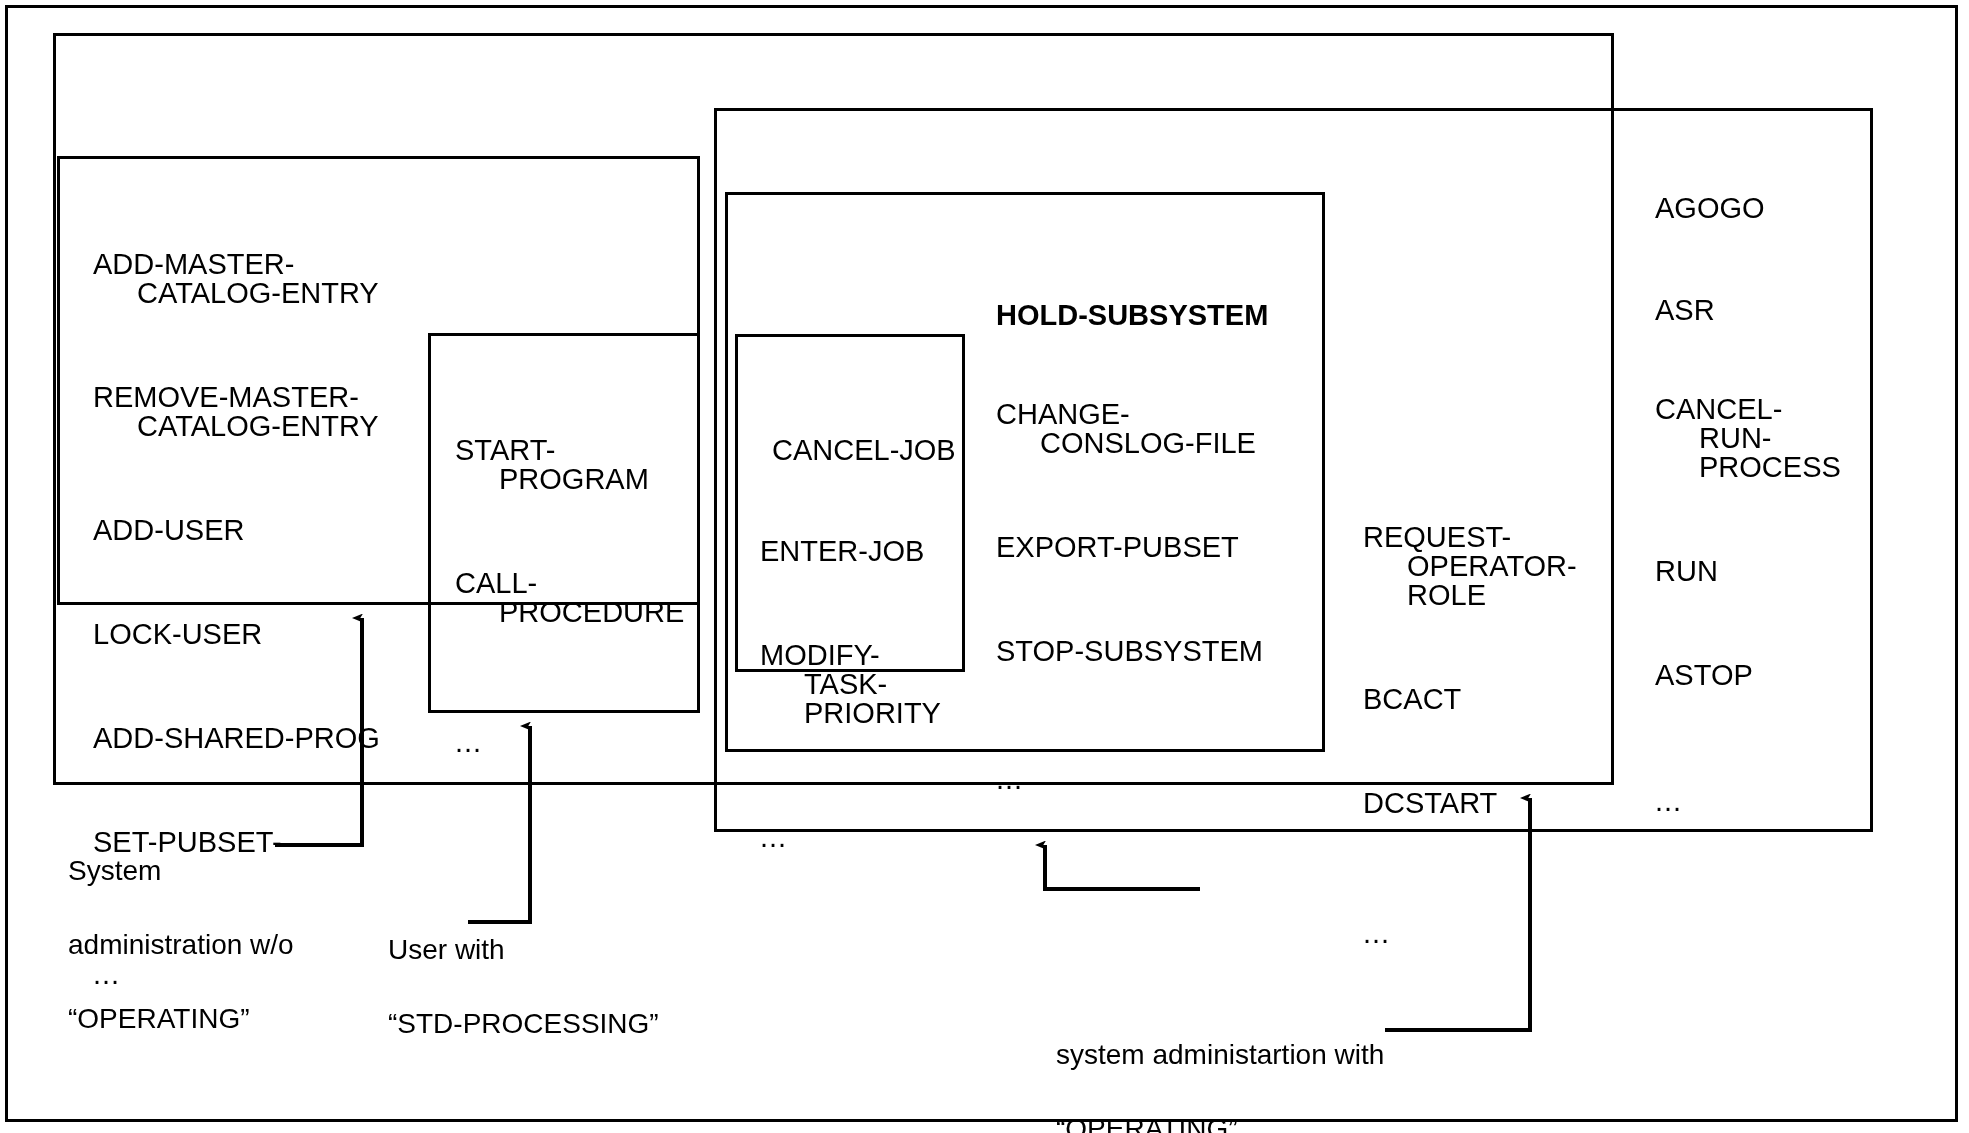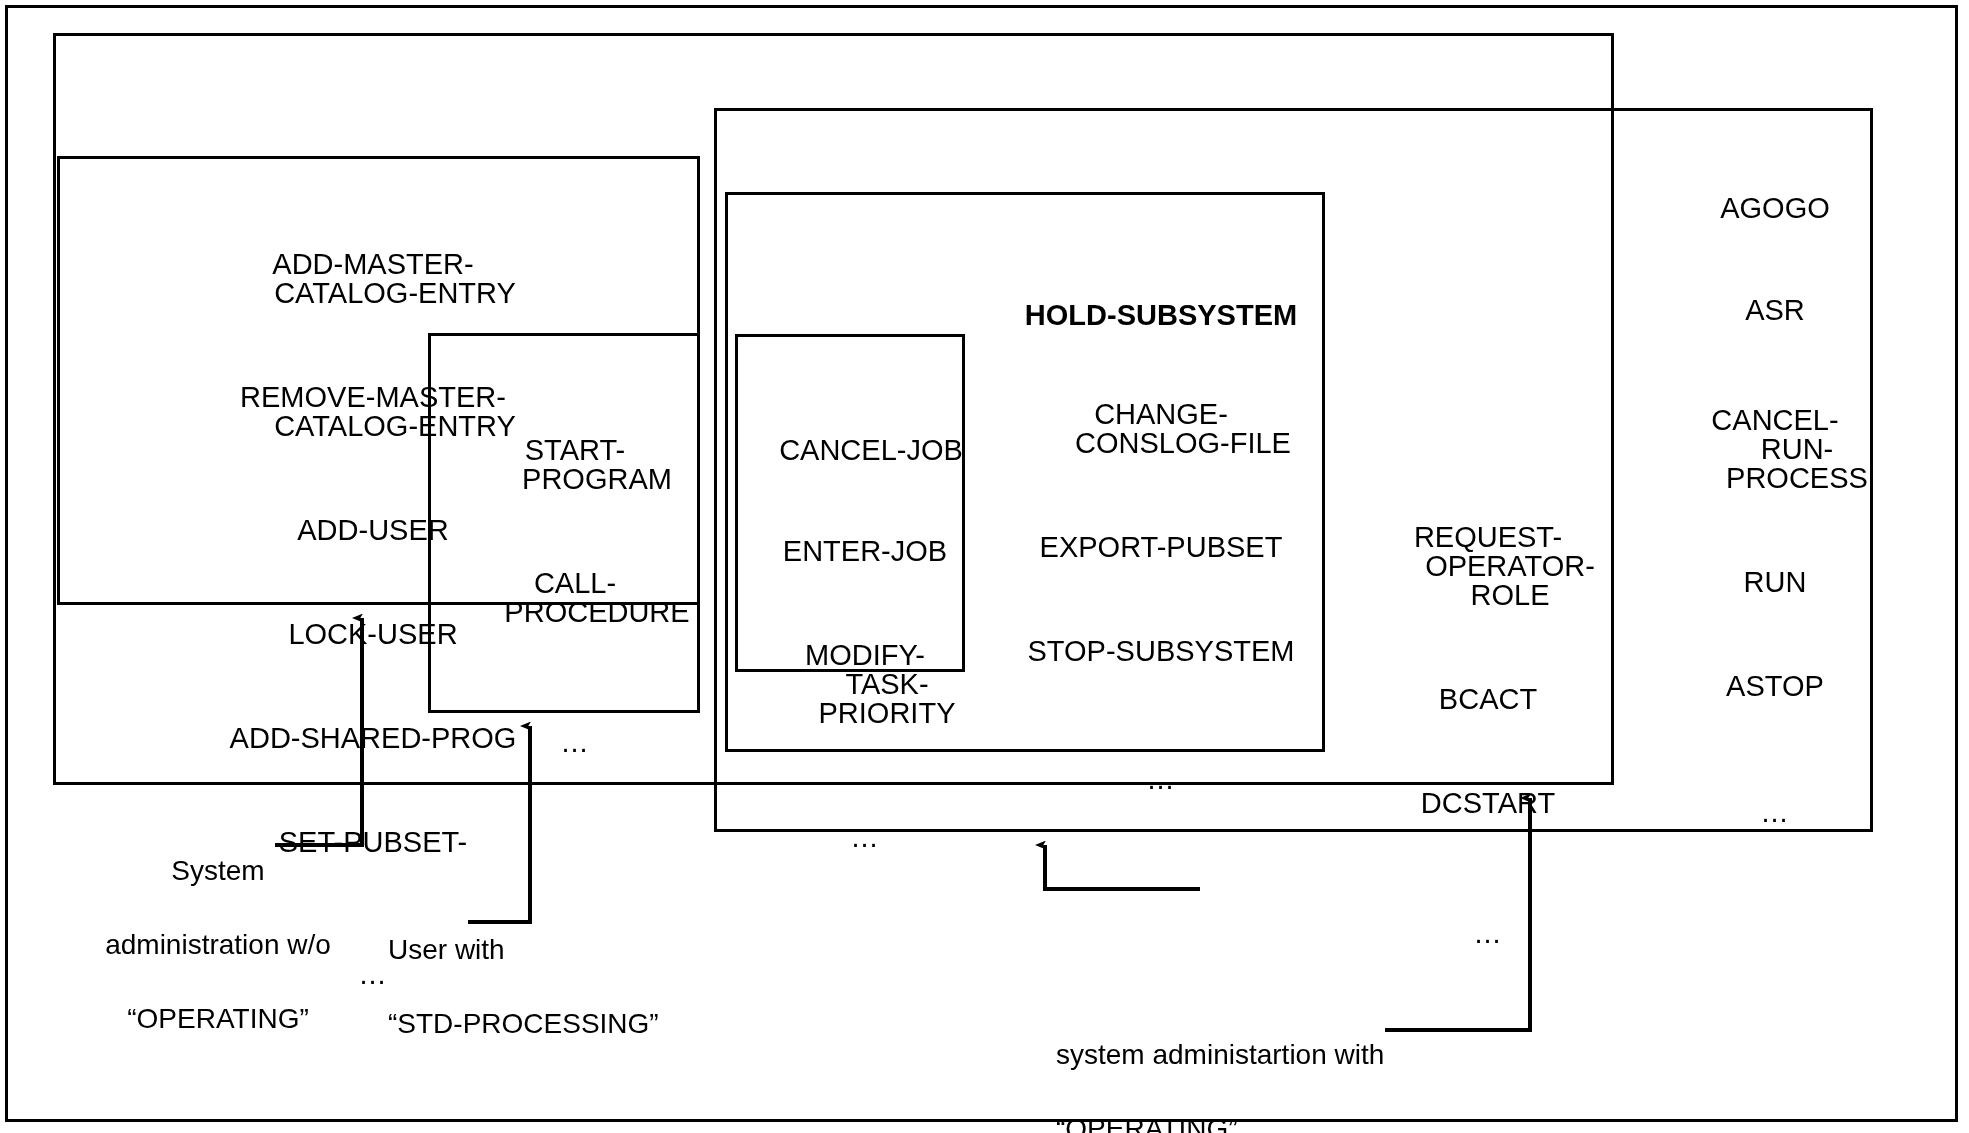--- a/index.html
+++ b/index.html
@@ -36,21 +36,20 @@
   .divider {
     position: absolute;
     background: #000000;
   }
   .cmd-list {
     position: absolute;
     font-size: 29px;
     line-height: 1.0;
     color: #000000;
     white-space: pre;
-    text-align: center;
   }
   .cmd {
     margin: 0 0 17px 0;
     white-space: pre-line;
   }
   .cmd .ind {
     display: block;
     padding-left: 44px;
   }
   .ellipsis {
@@ -128,28 +127,28 @@
 
   <div class="cmd-list" style="left:1363px; top:465px; width:250px;">
     <p class="cmd"><span>REQUEST-</span><span class="ind">OPERATOR-</span><span class="ind">ROLE</span></p>
     <p class="cmd"><span>BCACT</span></p>
     <p class="cmd"><span>DCSTART</span></p>
     <p class="ellipsis" style="margin-top:26px;">...</p>
   </div>
 
   <div class="cmd-list" style="left:1655px; top:136px; width:240px;">
     <p class="cmd" style="margin-bottom:15px;"><span>AGOGO</span></p>
-    <p class="cmd" style="margin-bottom:23px;"><span>ASR</span></p>
+    <p class="cmd" style="margin-bottom:12px;"><span>ASR</span></p>
     <p class="cmd"><span>CANCEL-</span><span class="ind">RUN-</span><span class="ind">PROCESS</span></p>
     <p class="cmd"><span>RUN</span></p>
     <p class="cmd"><span>ASTOP</span></p>
     <p class="ellipsis" style="margin-top:22px;">...</p>
   </div>
 
-  <div class="caption" style="left:68px; top:816px; width:300px;text-align:center;">
+  <div class="caption" style="left:68px; top:816px; width:300px;">
     <span>System</span><br>
     <span>administration w/o</span><br>
     <span>“OPERATING”</span>
   </div>
 
   <div class="caption" style="left:388px; top:895px; width:340px;">
     <span>User with</span><br>
     <span>“STD-PROCESSING”</span>
   </div>
 

